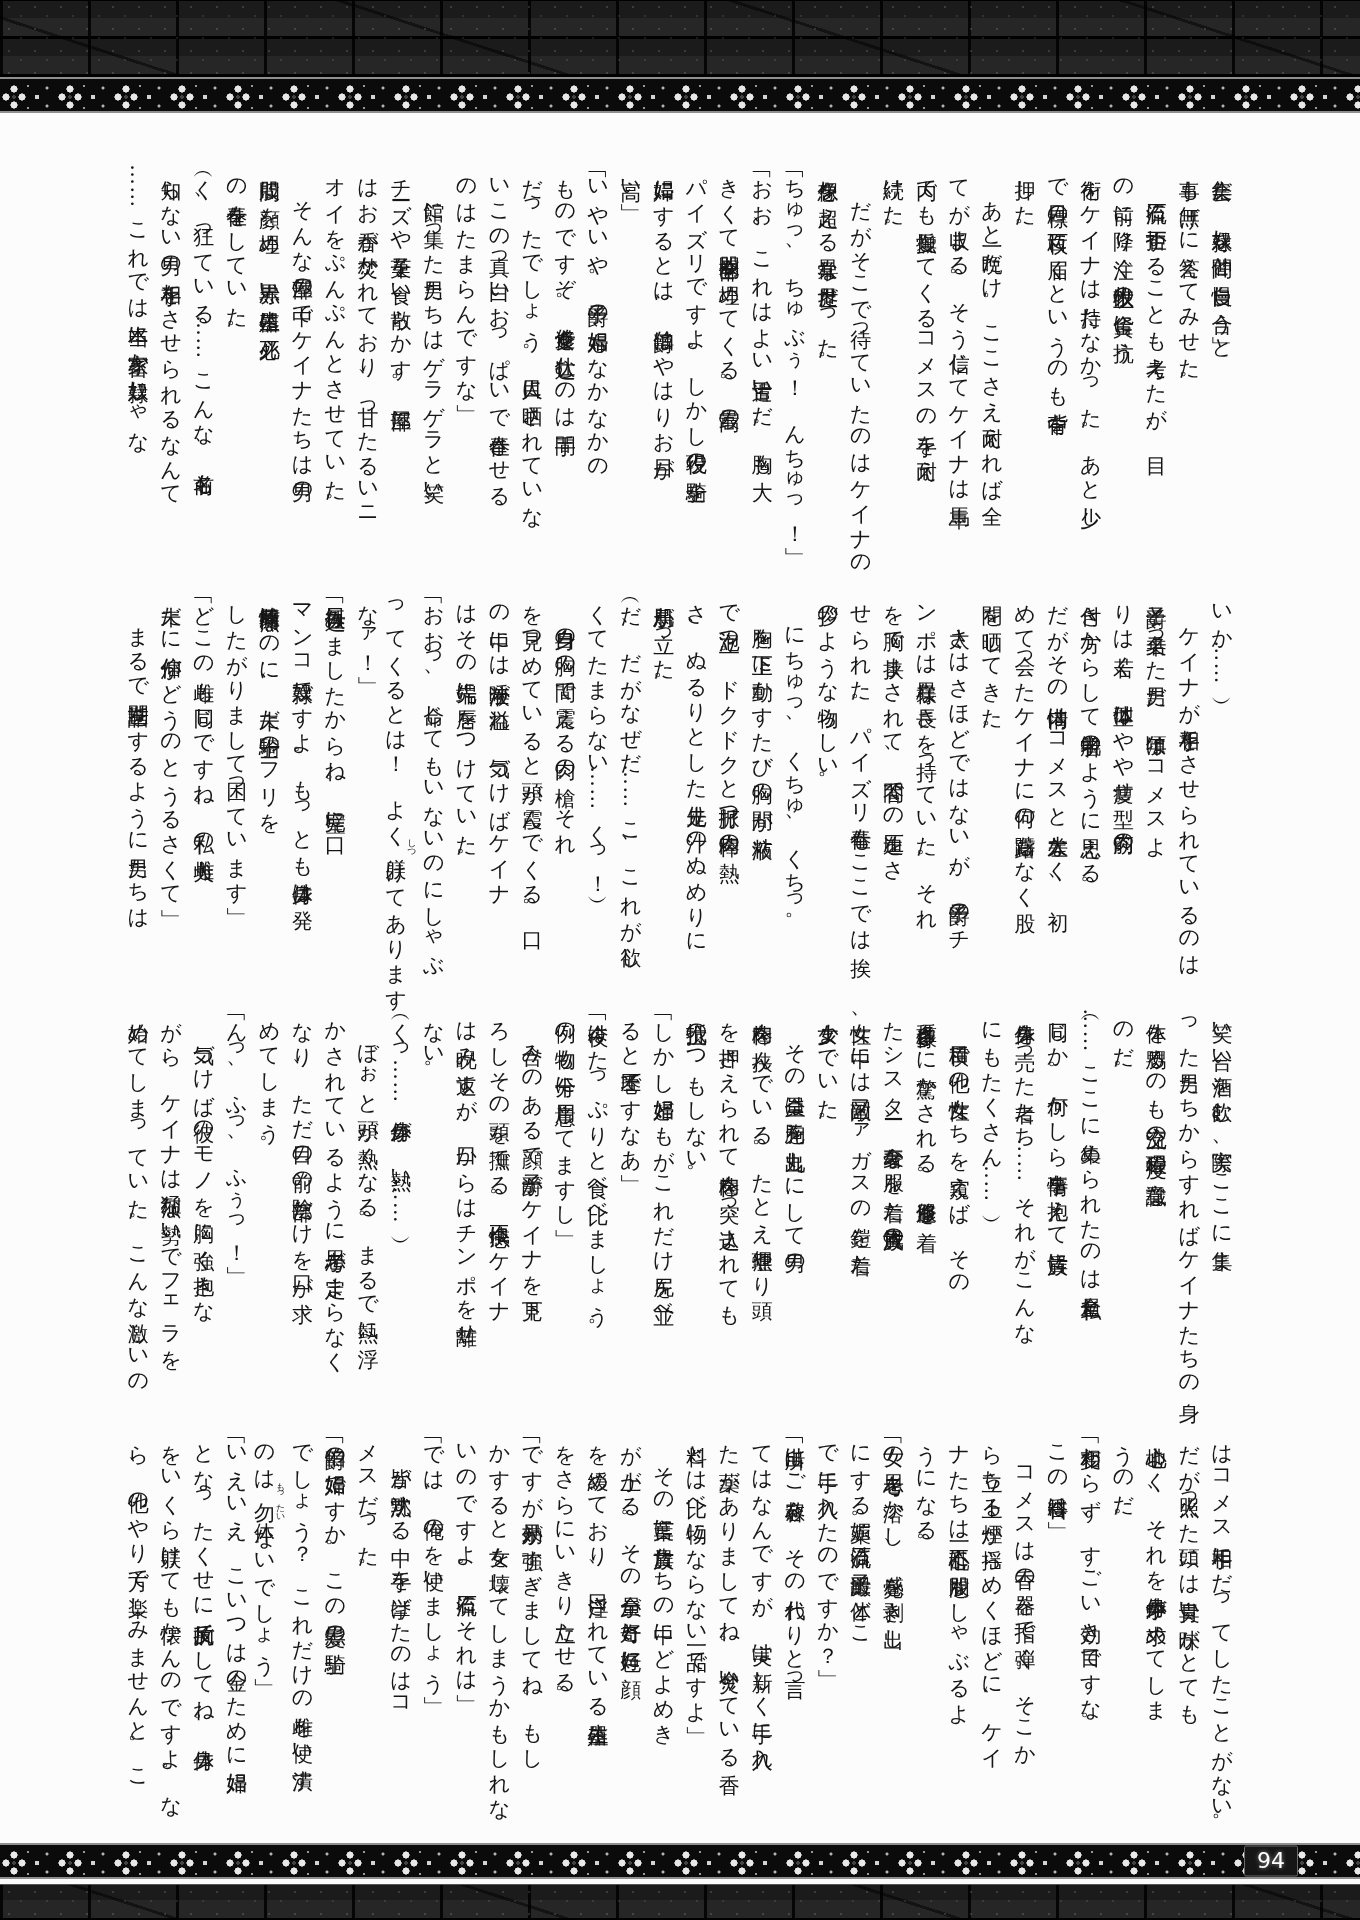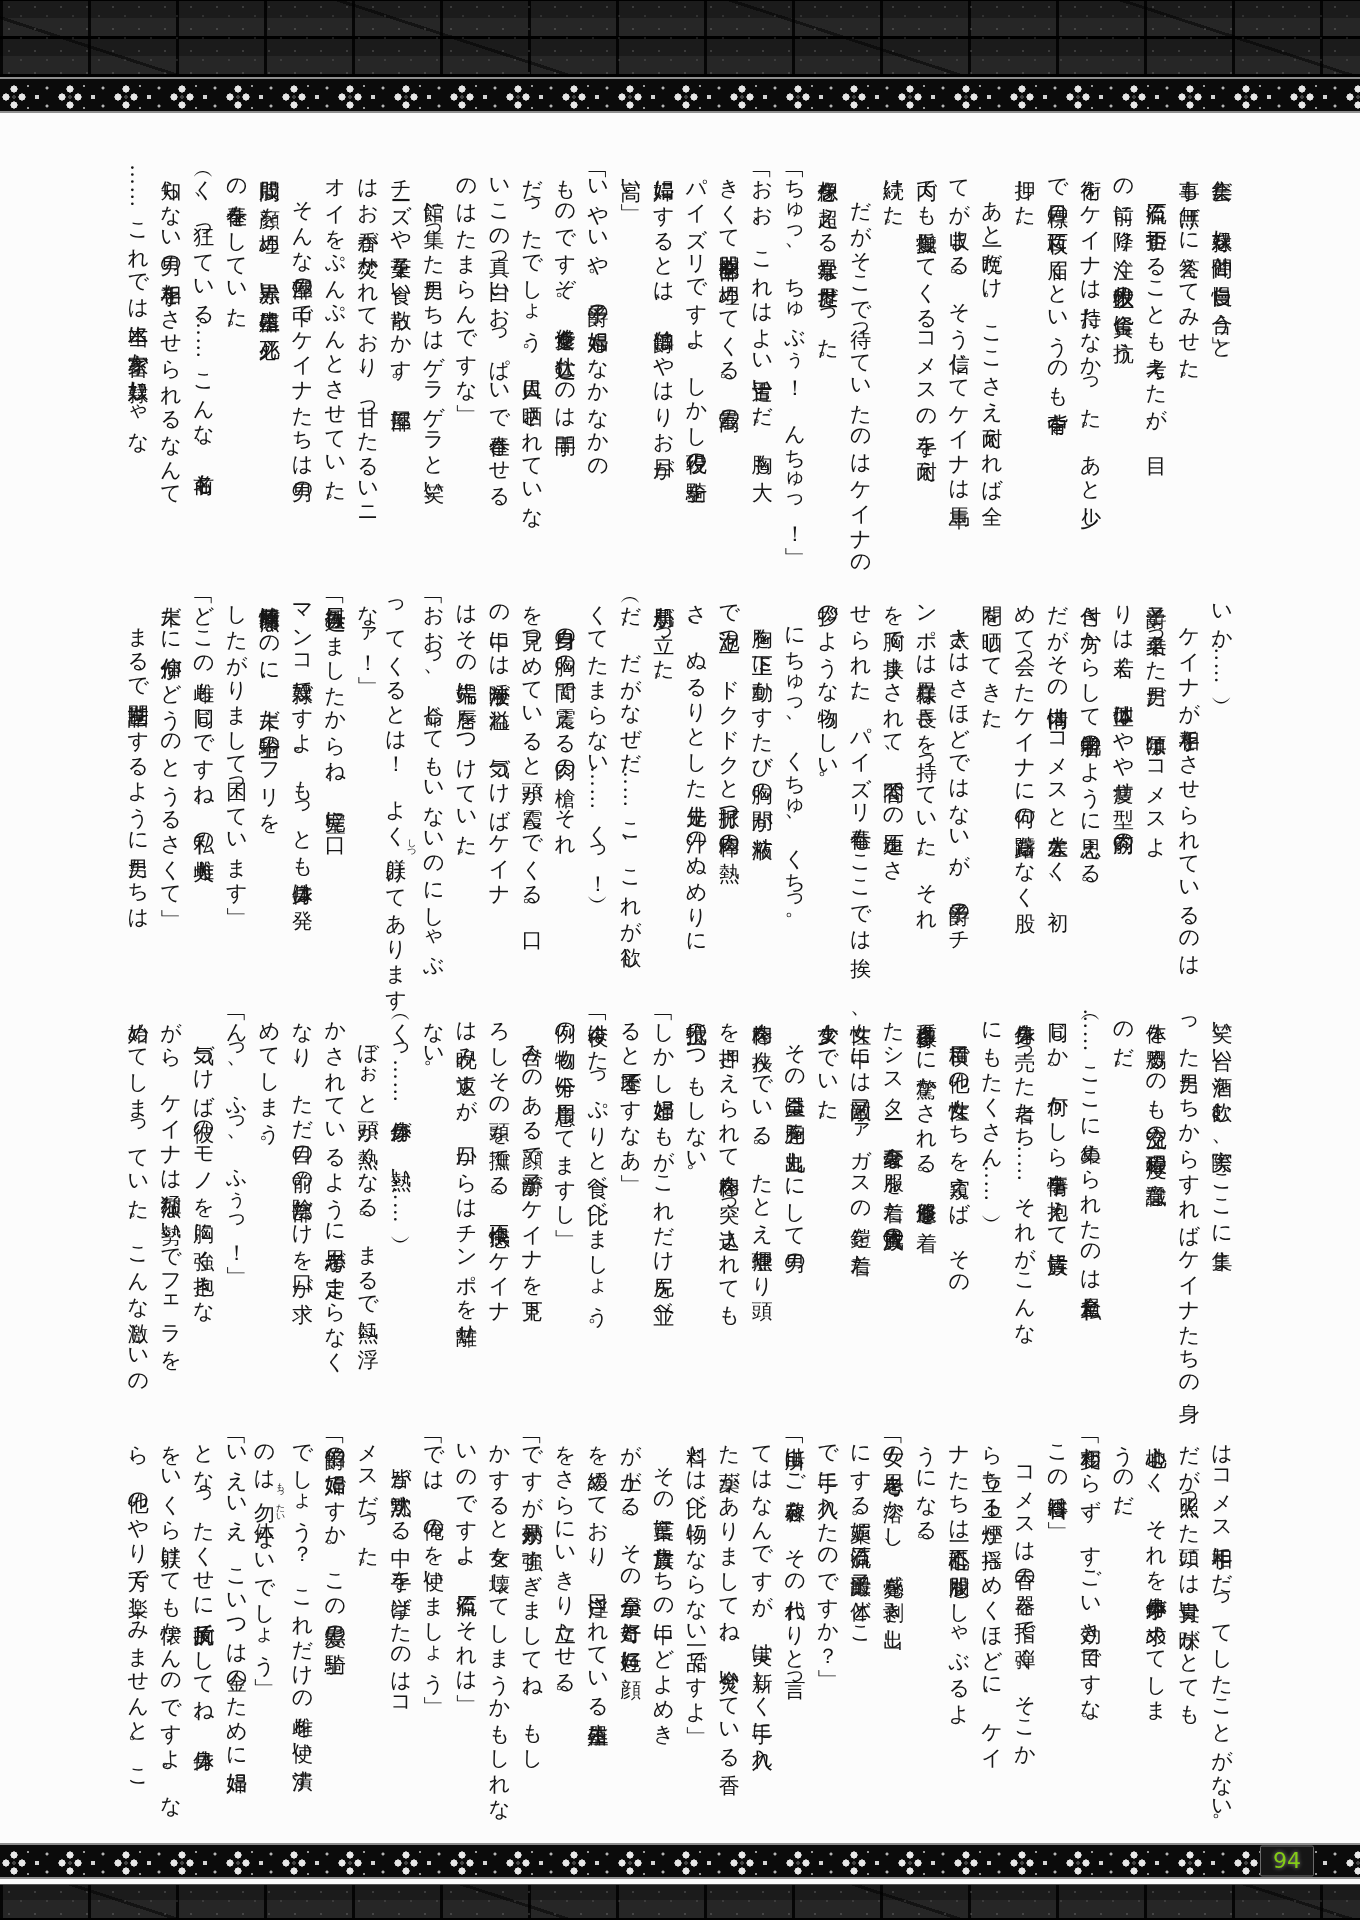--- a/index.html
+++ b/index.html
@@ -41,23 +41,23 @@
       radial-gradient(circle 1.3px at 28px 29px, #9a9a9a 97%, transparent);
     background-size:56px 36px;
     border-top:2px solid #8f8f8f;
     border-bottom:2px solid #8f8f8f;
     box-sizing:border-box;
   }
   .ornament-top{top:77px;}
   .ornament-bottom{top:1843px;}
   
   .page-number{
-    position:absolute;top:50%;right:46px;transform:translateY(-50%);
+    position:absolute;top:50%;right:62px;transform:translateY(-50%);
     background:#161616;
-    color:#84cc16;
+    color:#ffffff;
     border:1px solid #6a6a6a;
     border-radius:2px;
     padding:1px 12px 2px 12px;
     font-family:"DejaVu Sans", sans-serif;
     font-size:22px;line-height:26px;
     text-shadow:0 0 4px rgba(255,255,255,.5);
   }
   
   .band{
     position:absolute;left:121px;width:1117px;height:404px;

